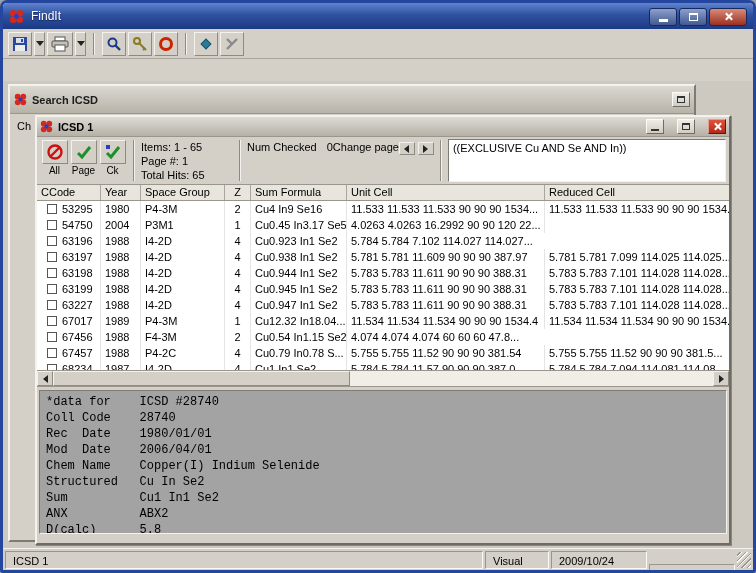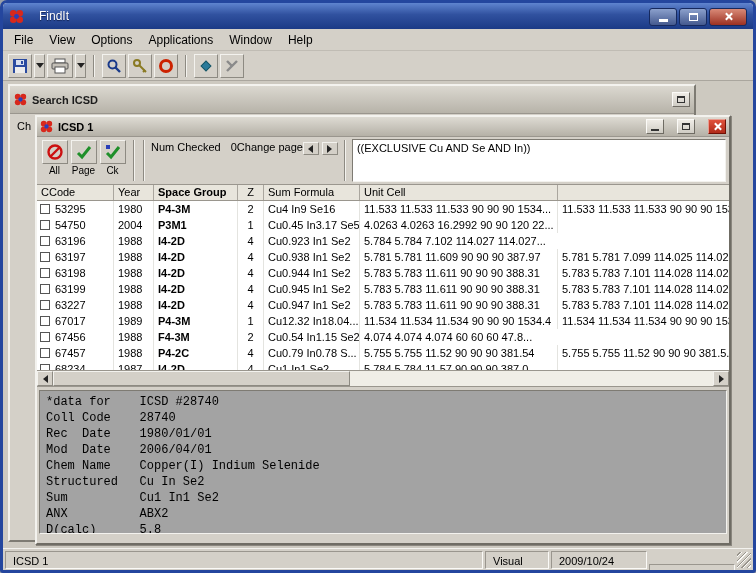--- a/index.html
+++ b/index.html
@@ -2,21 +2,21 @@
 <html><head>
 <meta charset="utf-8">
 <style>
   * { box-sizing: border-box; margin: 0; padding: 0; }
   html,body { width:756px; height:573px; }
   body { font-family:"Liberation Sans","DejaVu Sans",sans-serif; font-size:11px; color:#000; background:#9aa0a8; overflow:hidden; }
 
   
   .window { position:relative; width:756px; height:573px; border:3px solid #24469e; border-radius:7px 7px 3px 3px; background:#d4d0c8; overflow:hidden; }
   .titlebar { height:26px; background:linear-gradient(180deg,#5f84cf 0%,#30519f 45%,#1b3a86 100%); display:flex; align-items:center; padding:0 6px; border-radius:4px 4px 0 0; }
-  .titlebar .title-text { color:#fff; font-size:12px; margin-left:15px; text-shadow:0 1px 1px #102050; }
+  .titlebar .title-text { color:#fff; font-size:12px; margin-left:7px; text-shadow:0 1px 1px #102050; }
   .cap-group { margin-left:auto; display:flex; gap:2px; align-items:flex-start; padding-top:1px; }
   .cap-btn { width:28px; height:18px; border:1px solid #16295e; border-radius:3px; background:linear-gradient(180deg,#8ba0cc,#44598f); display:flex; align-items:center; justify-content:center; cursor:default; }
   .cap-btn.close { width:38px; background:linear-gradient(180deg,#d98a78,#9c3021); }
   .glyph-min { width:9px; height:3px; background:#fff; margin-top:8px; }
   .glyph-max { width:9px; height:8px; border:1px solid #fff; border-top-width:2px; }
   .x-glyph { position:relative; width:9px; height:9px; }
   .x-glyph::before,.x-glyph::after { content:""; position:absolute; left:4px; top:0; width:2px; height:9px; background:#fff; }
   .x-glyph::before { transform:rotate(45deg); } .x-glyph::after { transform:rotate(-45deg); }
 
   .menubar { height:22px; display:flex; align-items:center; padding:0 3px; background:#d4d0c8; border-bottom:1px solid #c0bcb4; font-size:12px; }
@@ -62,24 +62,24 @@
   .tri-r { width:0; height:0; border-top:4px solid transparent; border-bottom:4px solid transparent; border-left:5px solid #222; }
   .query-box { flex:1; background:#fff; border:1px solid; border-color:#7e7b73 #f3f2ee #f3f2ee #7e7b73; padding:2px 4px; overflow:hidden; white-space:nowrap; }
 
   
   .table-wrap { border-top:1px solid #9a968e; }
   .thead { height:16px; display:flex; background:#e8e5dc; border-bottom:1px solid #9a968e; }
   .th { padding:1px 4px; border-right:1px solid #aaa69e; overflow:hidden; white-space:nowrap; }
   .tbody { height:170px; background:#fff; overflow:hidden; border-bottom:1px solid #9a968e; }
   .trow { height:16px; display:flex; align-items:center; }
   .c { height:16px; line-height:16px; padding:0 4px; border-right:1px solid #e4e4e0; overflow:hidden; white-space:nowrap; }
-  .c0,.th0 { width:77px; } .c1,.th1 { width:40px; } .c2,.th2 { width:84px;font-weight:bold; }
+  .c0,.th0 { width:64px; } .c1,.th1 { width:40px; } .c2,.th2 { width:84px; }
   .c3,.th3 { width:26px; text-align:center; } .c4,.th4 { width:96px; }
   .c5,.th5 { width:198px; } .c6,.th6 { flex:1; border-right:none; }
-  .c0 { display:flex; align-items:center; gap:5px; padding-left:3px; }
+  .c0 { display:flex; align-items:center; gap:5px; padding-left:10px; }
   .checkbox { width:10px; height:10px; background:#fff; border:1px solid #555; flex:0 0 auto; }
 
   
   .hscroll { height:16px; display:flex; background:#f0eee7; border-bottom:1px solid #9a968e; }
   .sb-btn { width:16px; height:15px; background:#d4d0c8; border:1px solid; border-color:#f3f2ee #8d8a82 #8d8a82 #f3f2ee; display:flex; align-items:center; justify-content:center; flex:0 0 auto; }
   .sb-track { flex:1; position:relative; }
   .sb-thumb { position:absolute; left:0; top:0; width:45%; height:15px; background:#d4d0c8; border:1px solid; border-color:#f3f2ee #8d8a82 #8d8a82 #f3f2ee; }
 
   
   .detail-pane { margin:3px 2px 0 2px; height:144px; background:#a3a3a3; border:1px solid; border-color:#7e7b73 #f3f2ee #f3f2ee #7e7b73; overflow:hidden; }
@@ -116,29 +116,20 @@
         </span>
       <span class="cap-btn">
           <span class="glyph-max"></span>
         </span>
       <span class="cap-btn close">
           <span class="x-glyph"></span>
         </span>
     </span>
   </div>
 
-  <div class="menubar">
-
-  <span class="menu-item">File</span>
-      <span class="menu-item">View</span>
-      <span class="menu-item">Options</span>
-      <span class="menu-item">Applications</span>
-      <span class="menu-item">Window</span>
-      <span class="menu-item">Help</span>
-    </div>
 
   <div class="toolbar">
     <span class="tb-btn">
         <span class="ico">
       <svg width="16" height="16">
             <rect x="1" y="1" width="14" height="14" fill="#2a4aa0"></rect>
             <rect x="4" y="2" width="8" height="5" fill="#d8dfee"></rect>
             <rect x="9" y="3" width="2" height="3" fill="#2a4aa0"></rect>
             <rect x="3" y="9" width="10" height="6" fill="#ececec"></rect>
           </svg>
@@ -281,20 +272,25 @@
               <svg width="18" height="18">
                     <polyline points="3,10 7,14 15,4" fill="none" stroke="#1f8f2a" stroke-width="3"></polyline>
                     <rect x="2" y="2" width="4" height="4" fill="#2a3fb8"></rect>
                   </svg>
             </span>
               </span>
             <span class="chk-label">Ck</span>
           </span>
         </span>
         <span class="v-sep"></span>
+        <span class="stat-block">
+          <span>Items: 1 - 65</span>
+          <span>Page #:  1</span>
+          <span>Total Hits:  65</span>
+        </span>
         <span class="v-sep"></span>
         <span class="chkd-block">
           <span class="chkd-line">
             <span>Num Checked</span>
             <span>0</span>
           </span>
           <span>Change page</span>
           <span class="pg-btns">
             <span class="pg-btn">
                 <span class="tri-l"></span>
@@ -309,20 +305,21 @@
       </div>
 
       <div class="table-wrap">
         <div class="thead">
           <span class="th th0">CCode</span>
           <span class="th th1">Year</span>
           <span class="th th2">Space Group</span>
           <span class="th th3">Z</span>
           <span class="th th4">Sum Formula</span>
           <span class="th th5">Unit Cell</span>
+          <span class="th th6">Reduced Cell</span>
         </div>
         <div class="tbody">
 
             <div class="trow">
               <span class="c c0">
                 <span class="checkbox"></span>
                 <span>53295</span>
               </span>
               <span class="c c1">1980</span>
               <span class="c c2">P4-3M</span>
@@ -449,20 +446,21 @@
             <div class="trow">
               <span class="c c0">
                 <span class="checkbox"></span>
                 <span>68234</span>
               </span>
               <span class="c c1">1987</span>
               <span class="c c2">I4-2D</span>
               <span class="c c3">4</span>
               <span class="c c4">Cu1 In1 Se2</span>
               <span class="c c5">5.784 5.784 11.57 90 90 90 387.0...</span>
+              <span class="c c6">5.784 5.784 7.094 114.081 114.08...</span>
             </div>
           </div>
         <div class="hscroll">
           <span class="sb-btn">
               <span class="tri-l"></span>
             </span>
           <span class="sb-track">
             <span class="sb-thumb"></span>
           </span>
           <span class="sb-btn">

